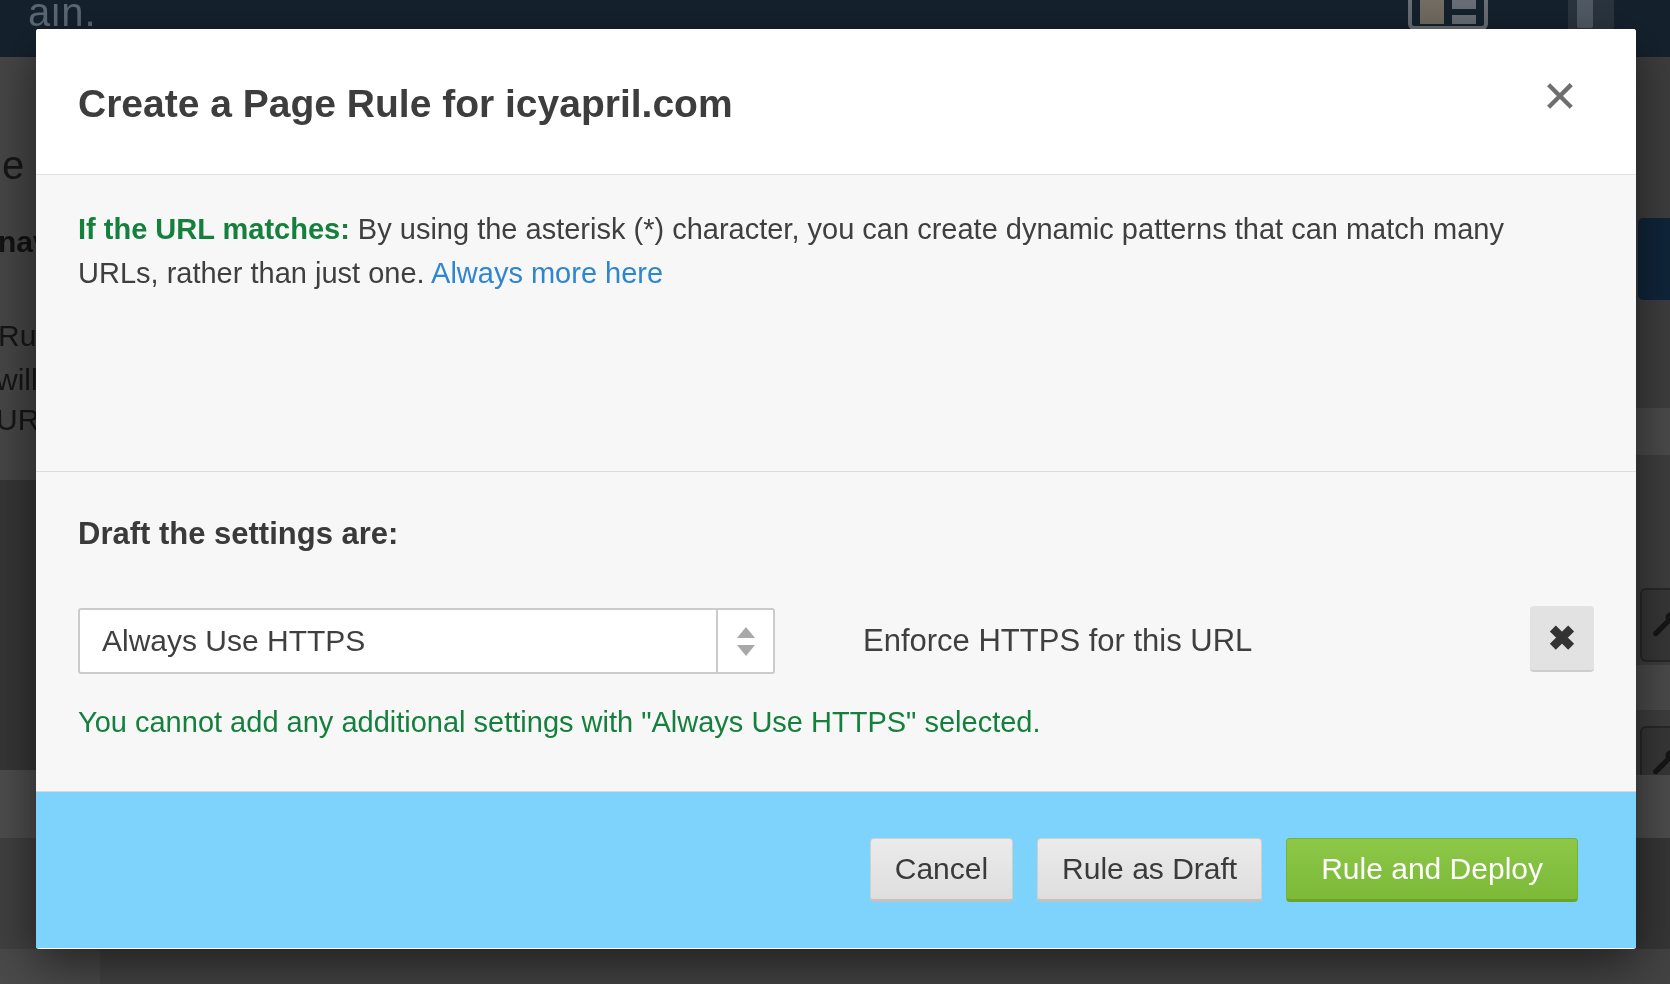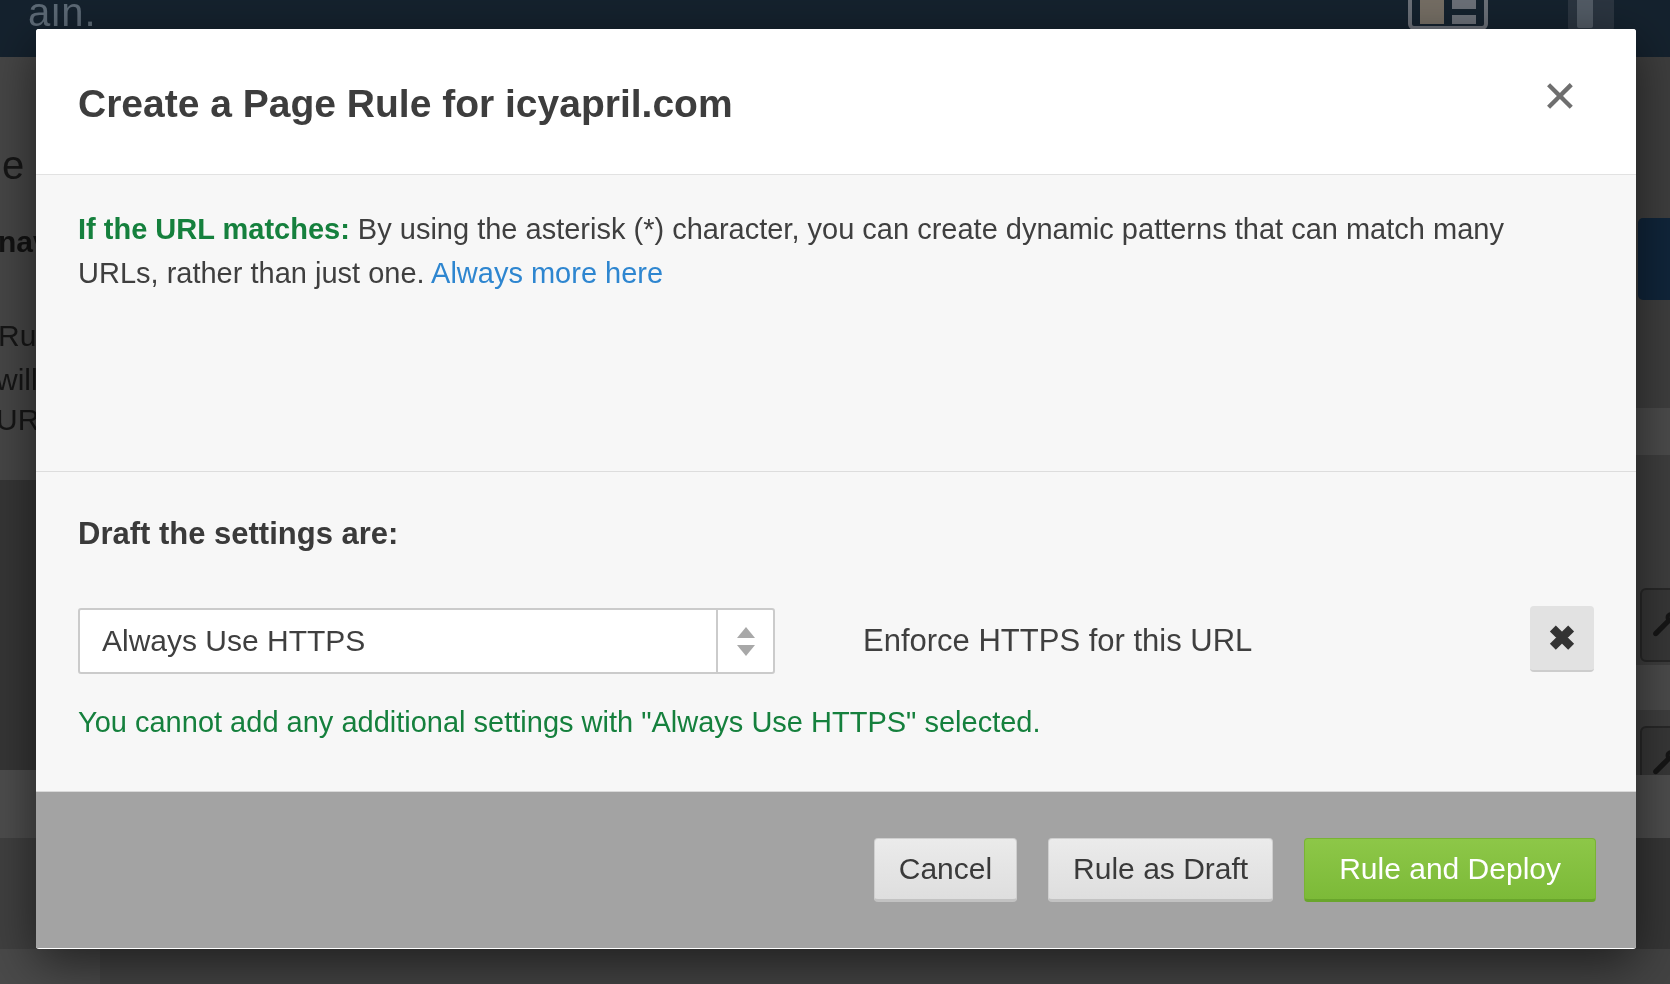--- a/index.html
+++ b/index.html
@@ -66,22 +66,22 @@
   .select-spinner { position:absolute; right:0; top:0; width:57px; height:62px; border-left:2px solid #cbcbcb;
        display:flex; flex-direction:column; align-items:center; justify-content:center; gap:7px; }
   .tri-up { width:0; height:0; border-left:9px solid transparent; border-right:9px solid transparent; border-bottom:11px solid #a8a8a8; }
   .tri-down { width:0; height:0; border-left:9px solid transparent; border-right:9px solid transparent; border-top:11px solid #a8a8a8; }
   .setting-desc { position:absolute; left:744px; top:0; line-height:66px; font-size:31px; color:#3f3f3f;margin-left:41px; }
   .remove-btn { position:absolute; right:0; top:-2px; width:64px; height:66px; background:#e2e2e2;
        border:none; border-bottom:2px solid #cdcdcd; border-radius:4px; cursor:pointer;
        font-size:34px; font-weight:bold; color:#333333; line-height:60px; text-align:center; padding:0; }
   .settings-note { position:absolute; left:42px; top:234px; font-size:29px; color:#15803d; }
 
-  .modal-footer { position:relative; height:157px; background:#a3a3a3; border-top:1px solid #d9d9d9;
-       display:flex; align-items:center; justify-content:flex-end; gap:31px; padding-right:40px; }
+  .modal-footer { position:relative; height:157px; background:#7dd3fc; border-top:1px solid #d9d9d9;
+       display:flex; align-items:center; justify-content:flex-end; gap:24px; padding-right:58px; }
   .btn { height:64px; border-radius:4px; font-family:"Liberation Sans", sans-serif; font-size:30px; cursor:pointer; }
   .btn-gray { background:linear-gradient(#ebebeb,#dedede); border:1px solid #cfcfcf; border-bottom:3px solid #c2c2c2;
        color:#3a3a3a; padding:0 24px; }
   .btn-green { background:linear-gradient(#8dc748,#7cba38); border:1px solid #79b334; border-bottom:3px solid #69a52c;
        color:#ffffff; padding:0 34px; }
 </style>
 </head>
 <body>
 
 <div id="screen">

